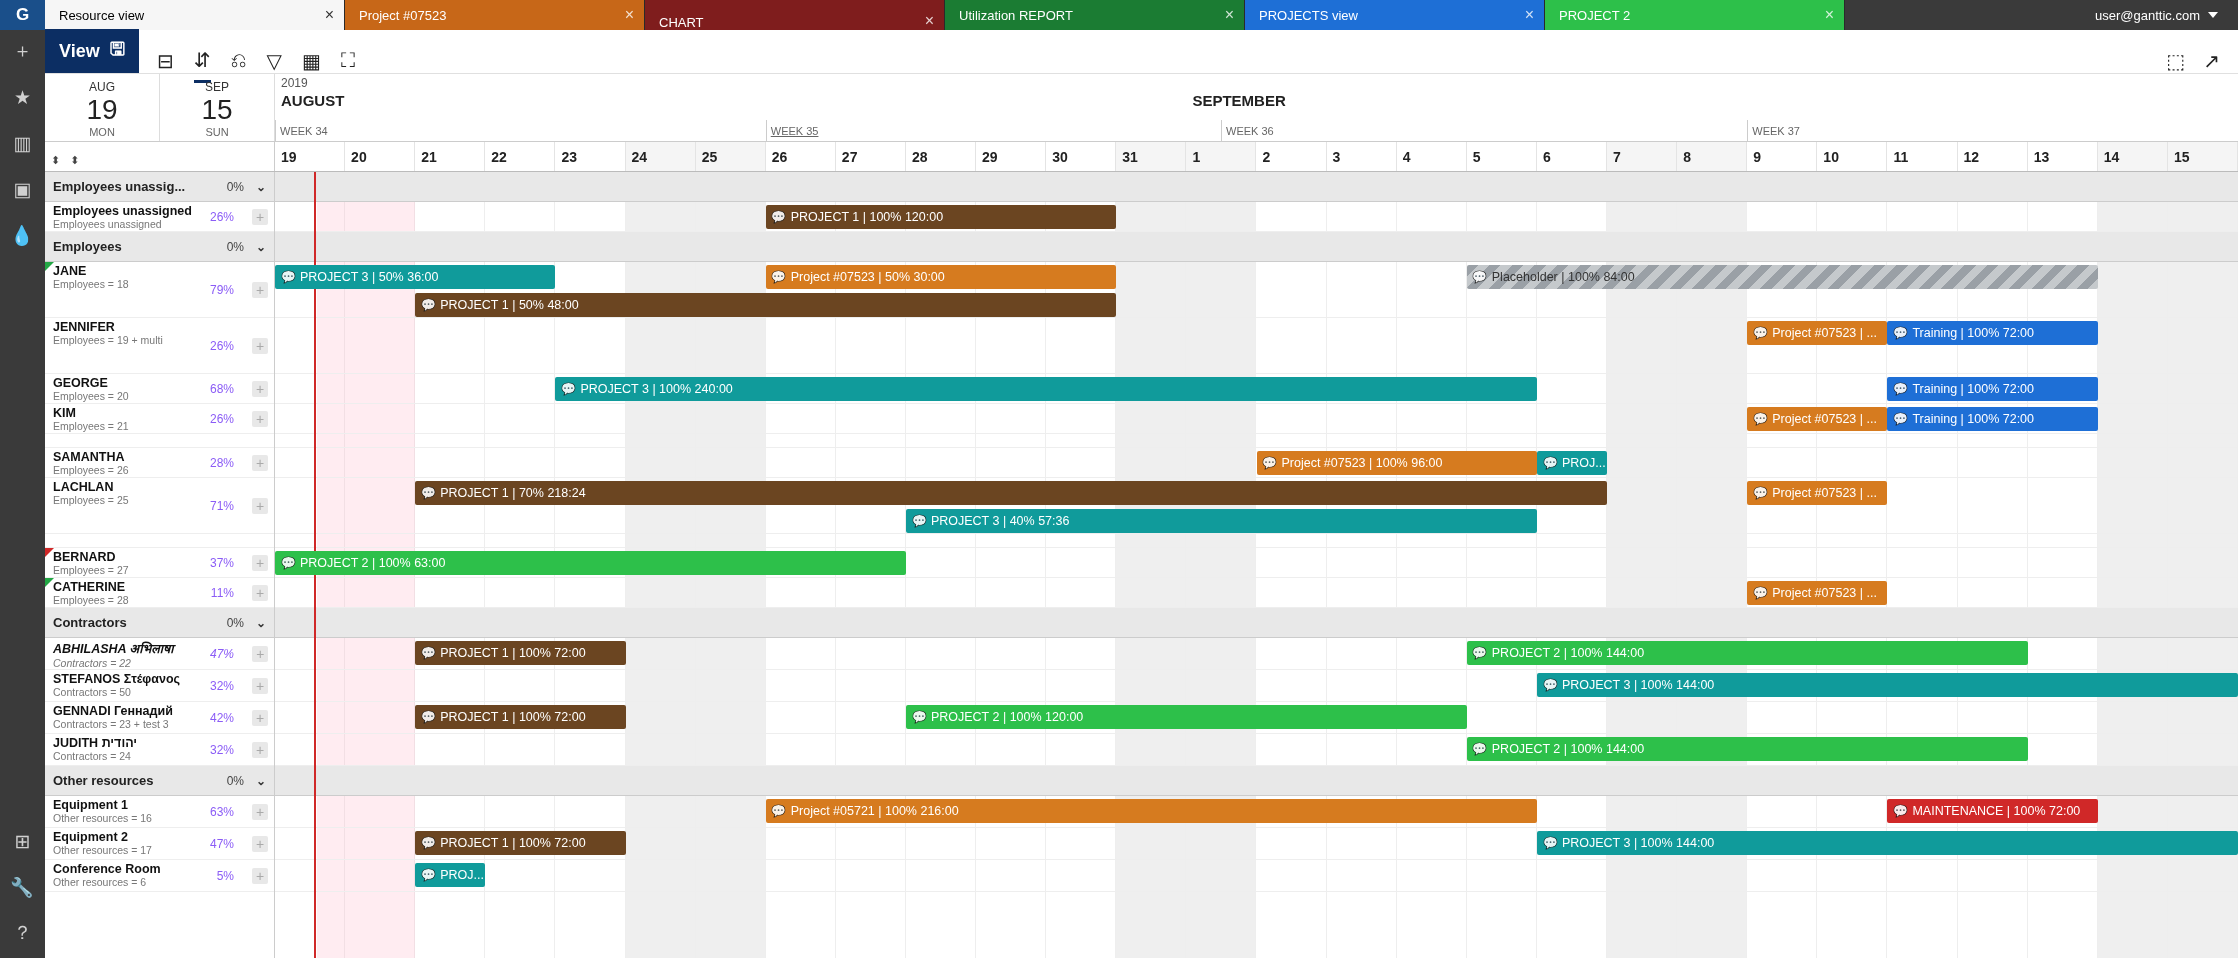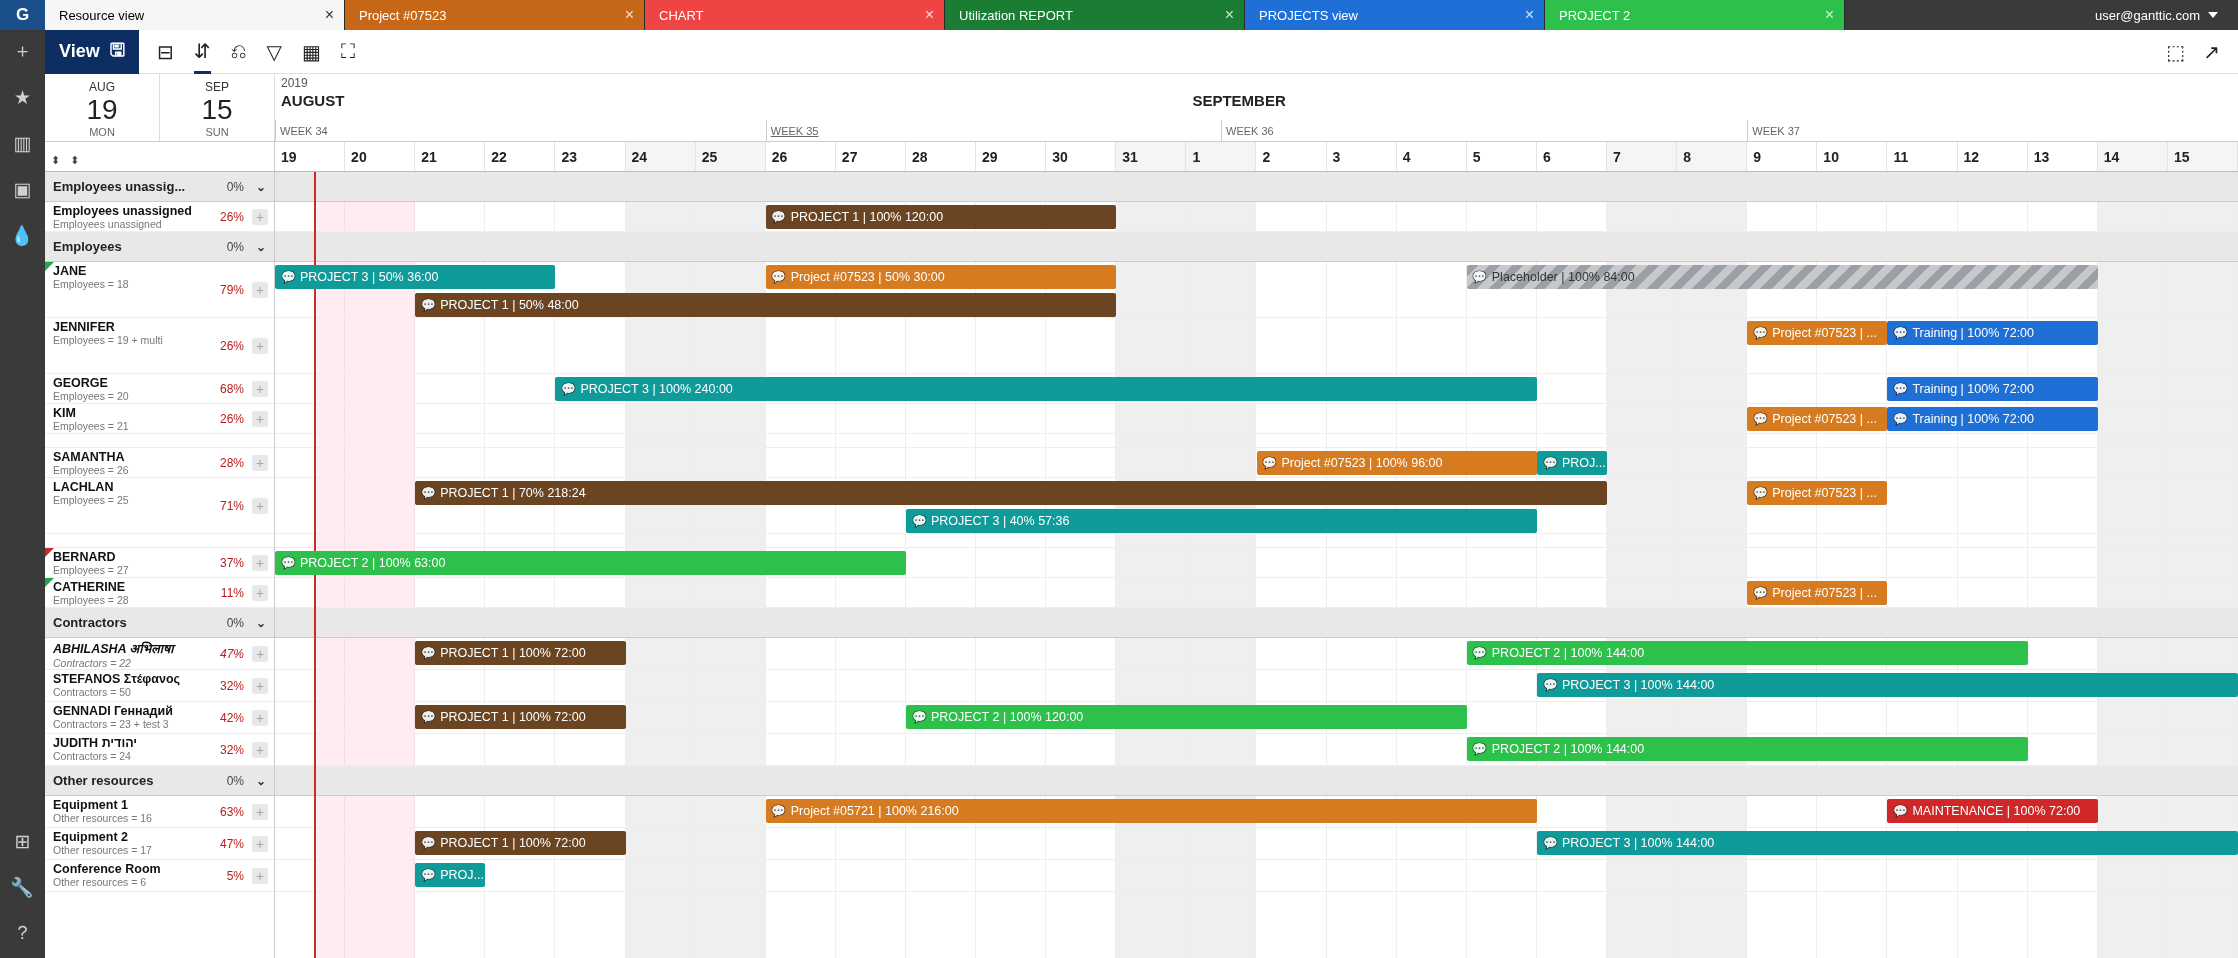--- a/index.html
+++ b/index.html
@@ -6,35 +6,35 @@
 html,body { width:100%; height:100%; overflow:hidden; background:#fff; }
 .app { width:2238px; height:958px; position:relative; background:#fff; }
 
 
 .titlebar { position:absolute; top:0; left:0; right:0; height:30px; background:#3a3a3a; display:flex; align-items:stretch; color:#fff; font-size:13px; }
 .logo { width:45px; background:#1a4f8a; display:flex; align-items:center; justify-content:center; font-weight:bold; font-size:17px; }
 .tab { position:relative; display:flex; align-items:center; padding:0 36px 0 14px; border-right:1px solid #2a2a2a; min-width:300px; }
 .tab .close { position:absolute; right:10px; font-size:16px; opacity:.8; cursor:pointer; }
 .tab.light { background:#f6f6f6; color:#000; }
 .tab.brown { background:#c76718; }
-.tab.green { background:#ef4444; }
+.tab.green { background:#7f1d1d;align-items:flex-end; }
 .tab.green2 { background:#1b7c33; }
 .tab.blue { background:#1e6fd6; }
 .tab.bright-green { background:#2dc04a; }
 .titlebar .spacer { flex:1; }
 .titlebar .user { padding:0 20px; display:flex; align-items:center; gap:8px; font-size:13px; }
 .tri-down { width:0; height:0; border-left:5px solid transparent; border-right:5px solid transparent; border-top:6px solid #fff; }
 
 
 .rail { position:absolute; top:30px; left:0; width:45px; bottom:0; background:#3a3a3a; display:flex; flex-direction:column; align-items:center; padding-top:10px; gap:24px; color:#d0d0d0; }
 .rail .ic { width:22px; height:22px; display:flex; align-items:center; justify-content:center; font-size:19px; cursor:pointer; }
 .rail .bottom { margin-top:auto; margin-bottom:14px; display:flex; flex-direction:column; gap:24px; align-items:center; }
 
 
-.toolbar { position:absolute; top:30px; left:45px; right:0; height:44px; background:#fff; border-bottom:1px solid #e0e0e0; display:flex; align-items:center; padding-left:0; }
+.toolbar { position:absolute; top:30px; left:45px; right:0; height:44px; background:#fff; border-bottom:1px solid #e0e0e0; display:flex; align-items:flex-end; padding-left:0; }
 .view-btn { height:44px; background:#0c2e63; color:#fff; display:flex; align-items:center; padding:0 14px; font-weight:bold; font-size:18px; gap:10px; }
 .view-btn .save { font-size:18px; }
 .tool-ics { display:flex; align-items:center; gap:20px; padding-left:18px; color:#222; font-size:20px; }
 .tool-ics .sel { border-bottom:3px solid #0c2e63; padding-bottom:8px; margin-bottom:-10px; }
 .toolbar .right-ics { margin-left:auto; padding-right:18px; display:flex; gap:18px; color:#222; font-size:20px; }
 
 
 .datehdr { position:absolute; top:74px; left:45px; right:0; height:68px; display:flex; border-bottom:1px solid #ccc; }
 .date-cell { width:115px; border-right:1px solid #ddd; text-align:center; padding-top:6px; }
 .date-cell .m { font-size:12px; color:#333; }
@@ -60,21 +60,21 @@
 
 
 .grp { height:30px; background:#e8e8e8; border-bottom:1px solid #ccc; display:flex; align-items:center; padding-left:8px; font-weight:bold; font-size:13px; color:#222; position:relative; }
 .grp .pct { margin-left:auto; font-size:12px; font-weight:normal; color:#444; padding-right:30px; }
 .grp .chev { position:absolute; right:8px; font-size:12px; color:#333; }
 
 
 .res { border-bottom:1px solid #eee; padding:2px 0 2px 8px; position:relative; }
 .res .name { font-size:12.5px; color:#111; font-weight:bold;}
 .res .sub { font-size:10.5px; color:#777; }
-.res .pct { position:absolute; right:30px; top:50%; transform:translateY(-50%); font-size:12px; color:#b91c1c; }
+.res .pct { position:absolute; right:40px; top:50%; transform:translateY(-50%); font-size:12px; color:#8b5cf6; }
 .res .plus { position:absolute; right:6px; top:50%; transform:translateY(-50%); width:16px; height:16px; background:#e8e8e8; color:#aaa; display:flex; align-items:center; justify-content:center; font-size:14px; border-radius:2px; }
 .flag-g { position:absolute; left:-1px; top:0; width:0; height:0; border-top:10px solid #23a745; border-right:10px solid transparent; }
 .flag-r { position:absolute; left:-1px; top:0; width:0; height:0; border-top:10px solid #d02828; border-right:10px solid transparent; }
 
 
 .bgcols { position:absolute; inset:0; }
 .bgcol { position:absolute; top:0; bottom:0; border-right:1px solid #eee; }
 .bgcol.wknd { background:#efefef; }
 .today-line { position:absolute; top:0; bottom:0; width:2px; background:#d02828; z-index:5; }
 .pinkzone { position:absolute; top:0; bottom:0; background:rgba(255,180,200,0.25); }

